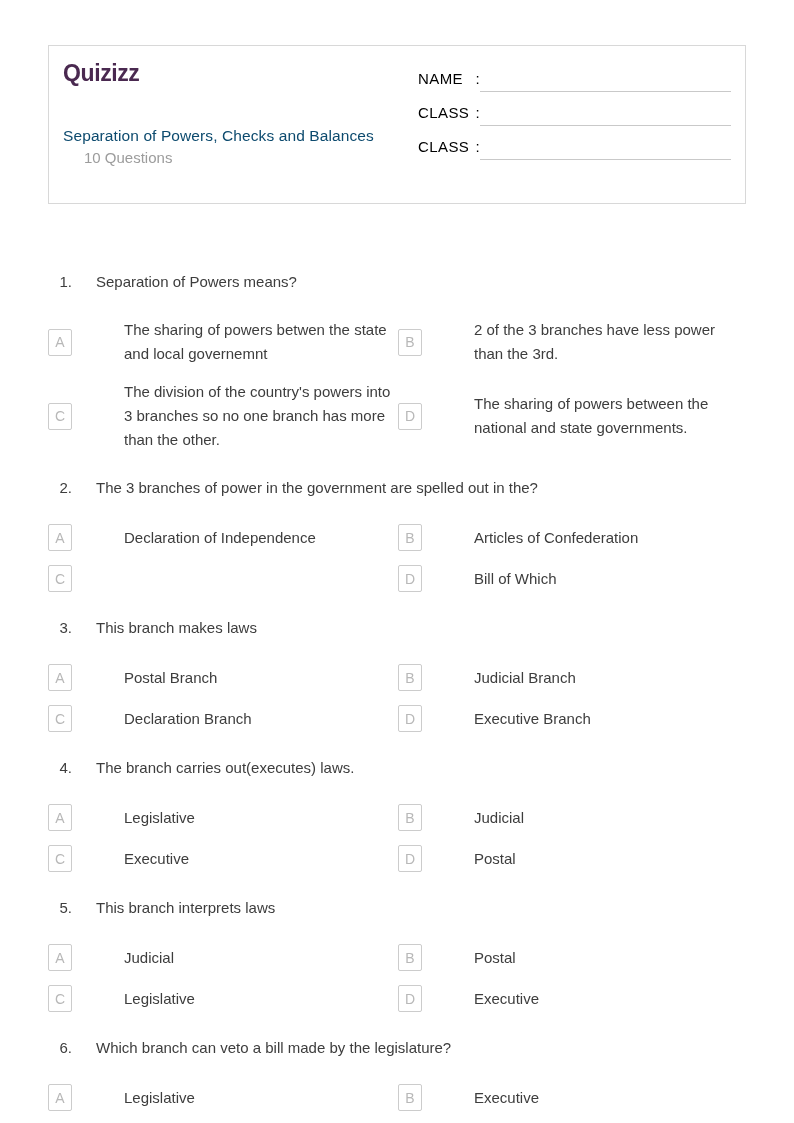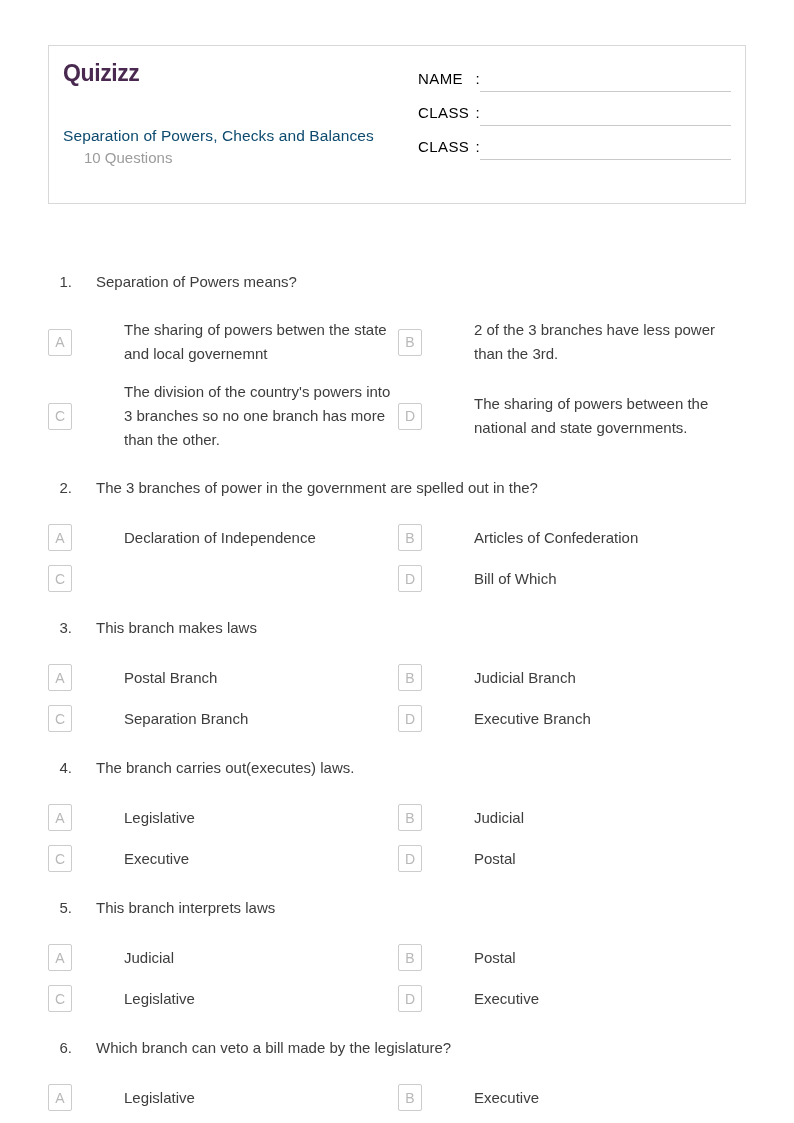--- a/index.html
+++ b/index.html
@@ -170,21 +170,21 @@
     <span class="opt-text">Postal Branch</span>
   </div>
 
   <div class="option">
     <span class="opt-box">B</span>
     <span class="opt-text">Judicial Branch</span>
   </div>
 
   <div class="option">
     <span class="opt-box">C</span>
-    <span class="opt-text">Separation Branch</span>
+    <span class="opt-text">Declaration Branch</span>
   </div>
 
   <div class="option">
     <span class="opt-box">D</span>
     <span class="opt-text">Executive Branch</span>
   </div>
 </div>
   </div>
 
   <div class="question">

